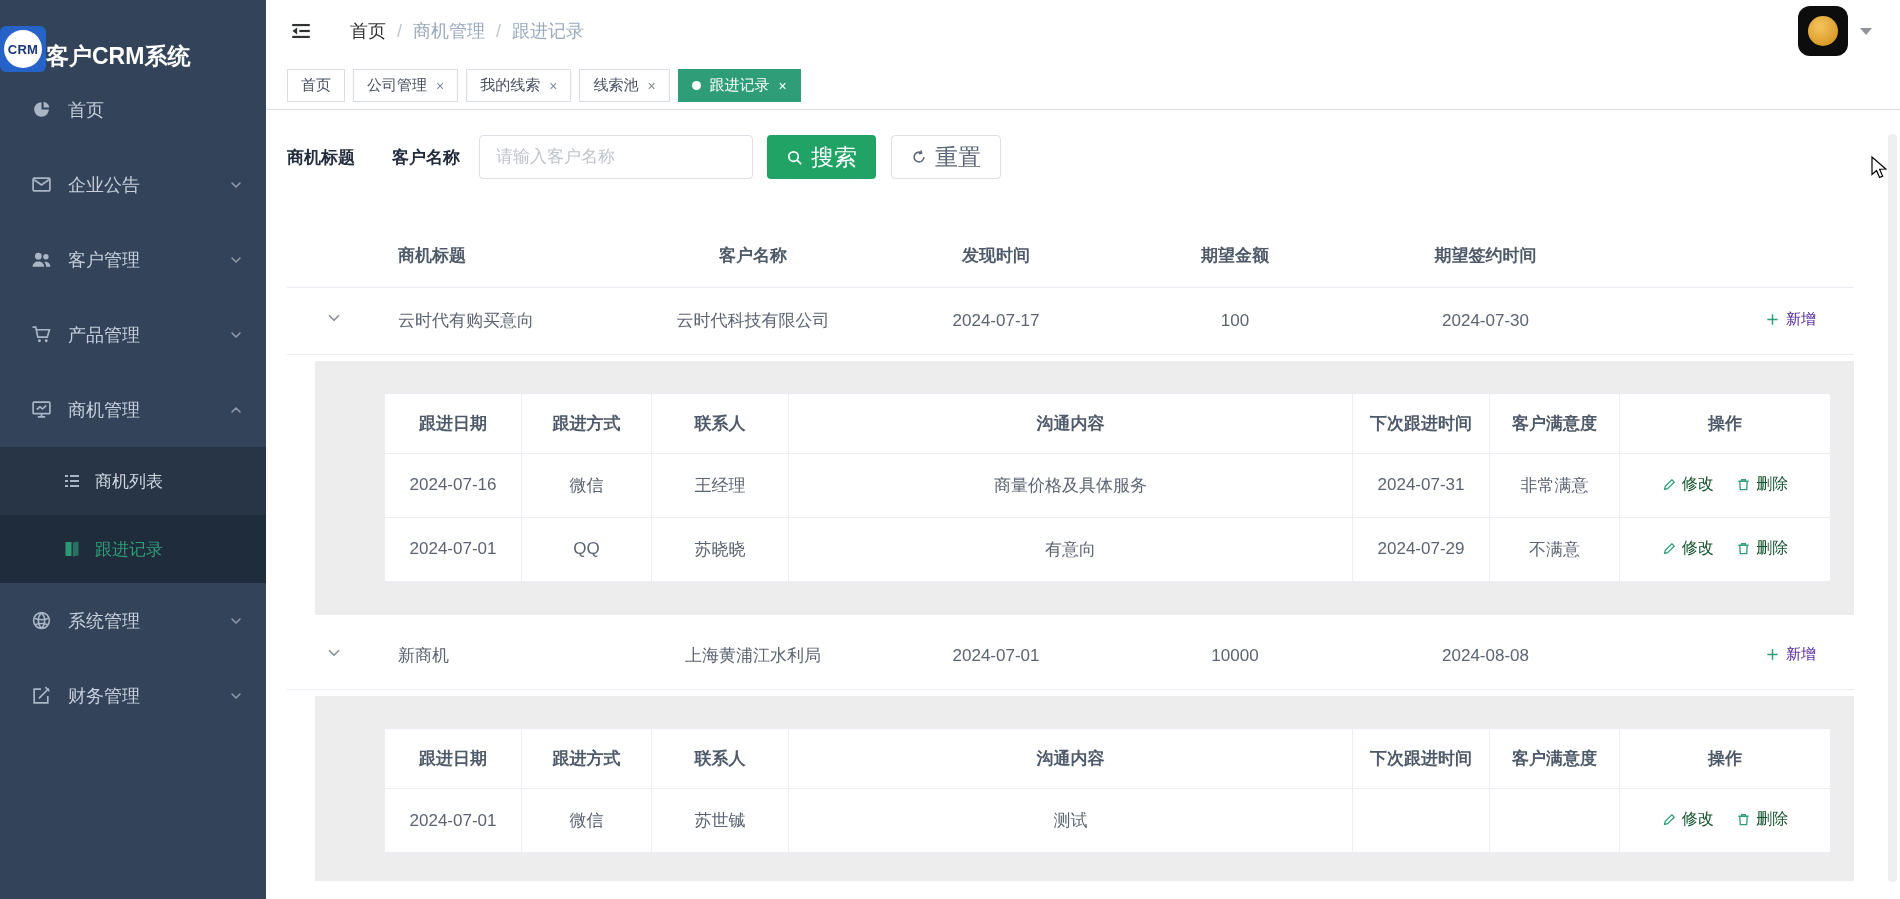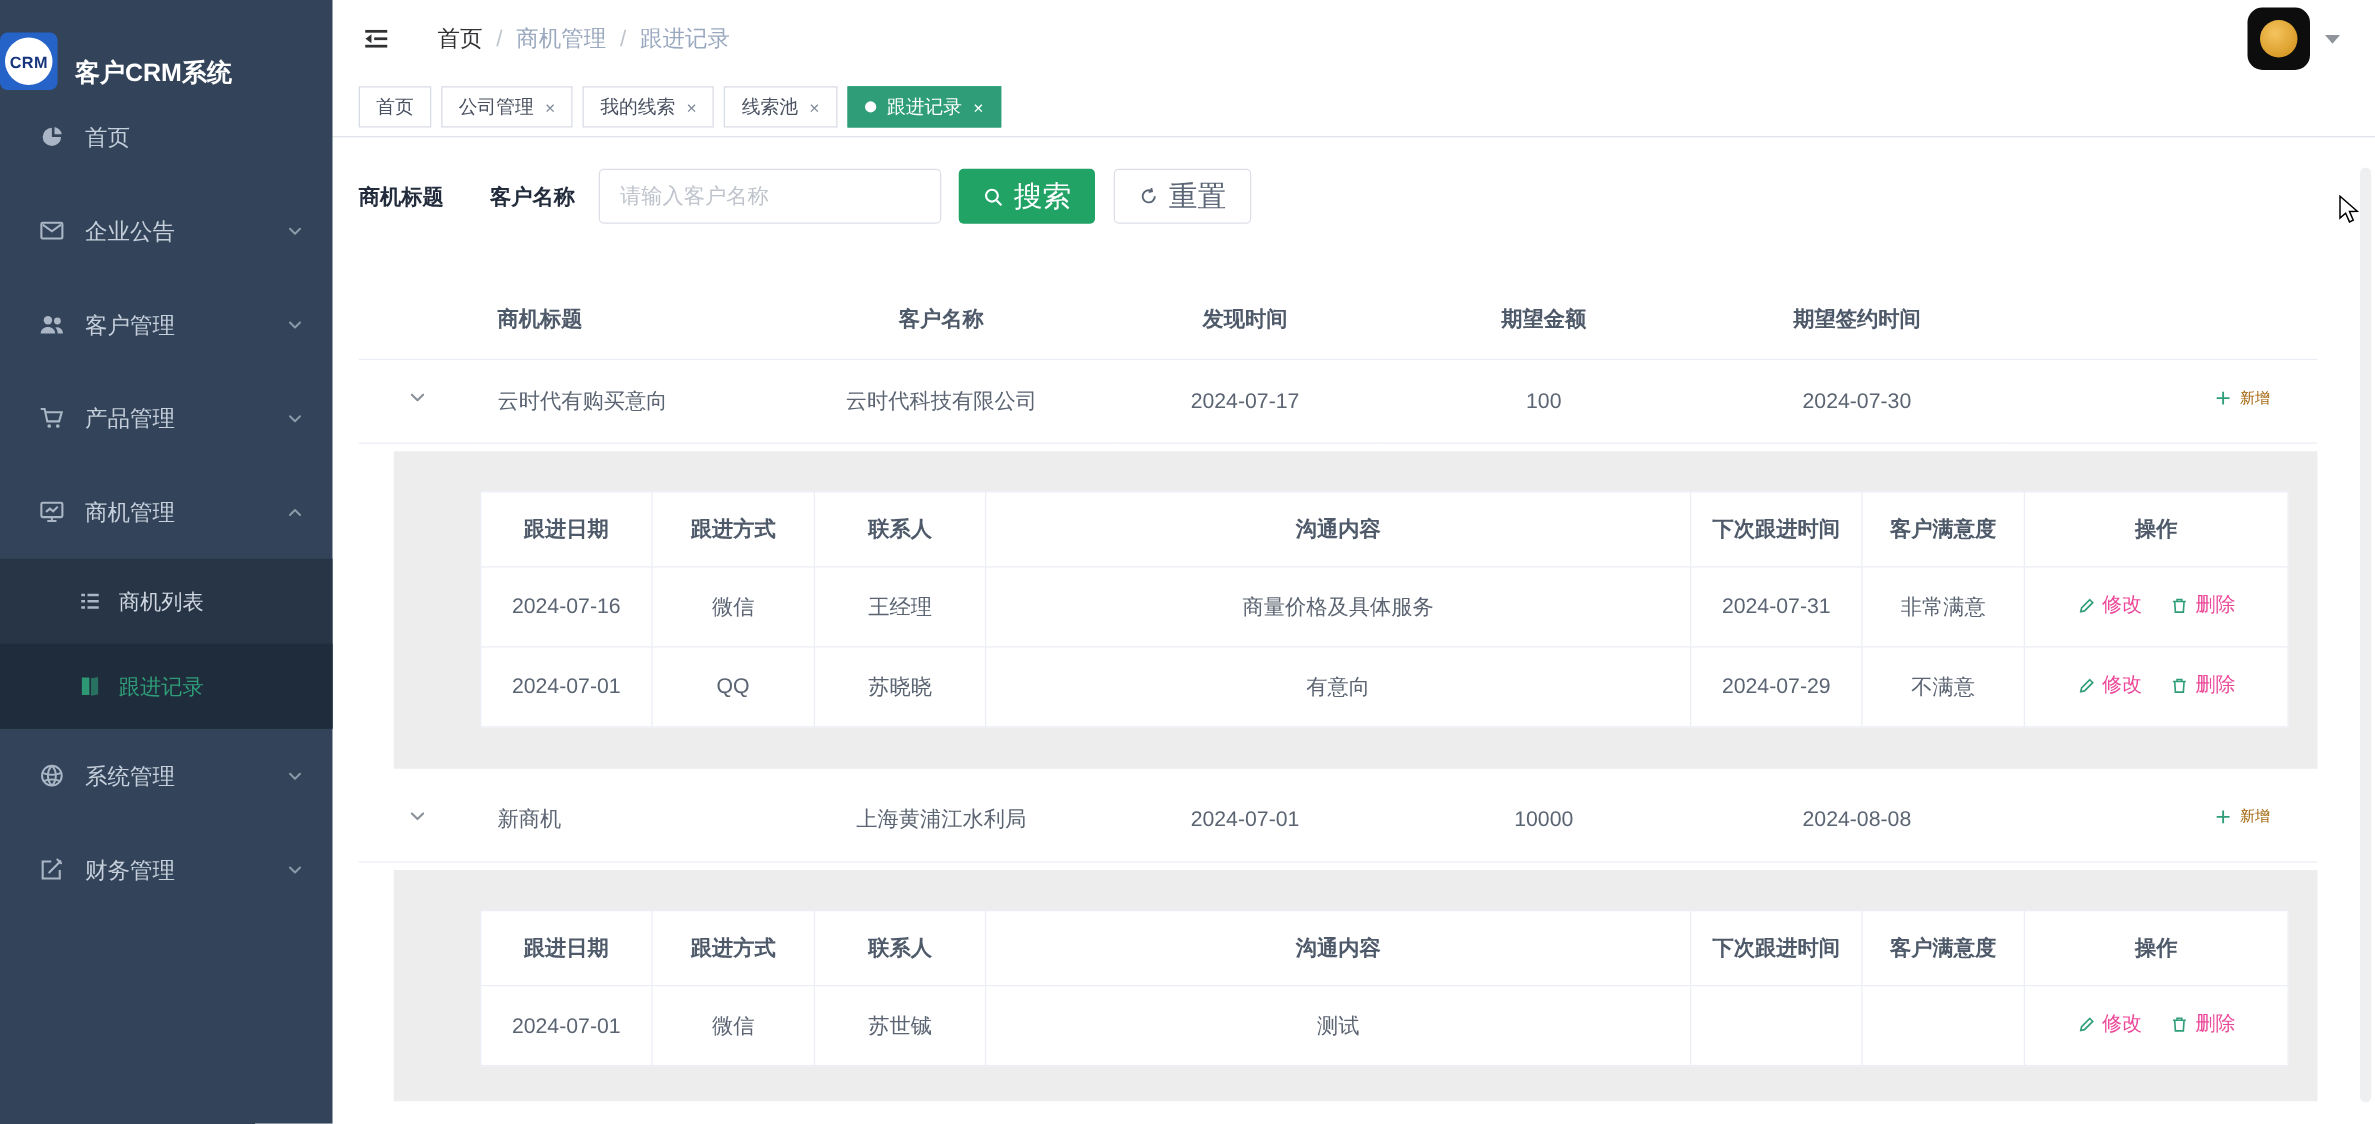--- a/index.html
+++ b/index.html
@@ -4,21 +4,21 @@
 <style>
   *{margin:0;padding:0;box-sizing:border-box}
   html,body{width:1900px;height:899px;overflow:hidden}
   body{font-family:"Liberation Sans","DejaVu Sans",sans-serif;background:#fff;position:relative;color:#303133}
 
   
   .sidebar{position:absolute;left:0;top:0;width:266px;height:899px;background:#33445a;z-index:5}
   .logo-row{display:flex;align-items:flex-end;height:72px;}
   .logo-badge{width:46px;height:46px;border-radius:6px;background:#2563c8;display:flex;align-items:center;justify-content:center}
   .logo-circle{width:38px;height:38px;border-radius:50%;background:#fff;color:#17357d;font-weight:bold;font-size:13px;display:flex;align-items:center;justify-content:center;letter-spacing:.3px}
-  .logo-title{color:#fff;font-size:20px;font-weight:bold;margin-left:14px;white-space:nowrap}
+  .logo-title{color:#fff;font-size:23px;font-weight:bold;white-space:nowrap}
   .menu{margin-top:0}
   .menu-item{height:75px;display:flex;align-items:center;padding:0 22px 0 30px;color:#c6cfdb;font-size:18px;cursor:pointer}
   .mi-icon{width:22px;height:22px;margin-right:16px;flex:none;color:#aab6c5;display:flex;align-items:center;justify-content:center}
   .mi-label{flex:1;white-space:nowrap}
   .mi-arrow{color:#8d99a9;display:flex}
   .submenu{background:#273546}
   .submenu-item{height:68px;display:flex;align-items:center;padding-left:62px;color:#d0d7e0;font-size:17px;cursor:pointer}
   .submenu-item .mi-icon{width:20px;height:20px;margin-right:13px}
   .submenu-item.active{background:#1f2c3c;color:#2f9e78}
   .submenu-item.active .mi-icon{color:#2f9e78}
@@ -56,27 +56,27 @@
 
   
   table{border-collapse:collapse;table-layout:fixed}
   .main-table{width:1567px;margin-top:46px}
   .main-table>thead th{height:62px;font-size:17px;font-weight:bold;color:#4e5969;border-bottom:1px solid #ebeef5;text-align:center;padding:0}
   .main-table>thead th.al{text-align:left;padding-left:17px}
   .group-row td{height:67px;font-size:17px;color:#5b6472;border-bottom:1px solid #ebeef5;text-align:center;padding:0}
   .group-row td.al{text-align:left;padding-left:17px}
   .cell-expand{color:#8a9099}
   .cell-add{text-align:right !important;padding-right:38px !important}
-  .add-link{color:#a16207;font-size:12px;display:inline-flex;align-items:center;gap:6px;cursor:pointer}
+  .add-link{color:#4c1d95;font-size:15px;display:inline-flex;align-items:center;gap:6px;cursor:pointer}
   .expand-td{padding:6px 0 8px 28px;border:none}
   .grey-panel{background:#ededed;padding:32px 24px 33px 69px}
   .sub-table{width:100%;background:#fff}
   .sub-table th{height:60px;font-size:17px;font-weight:bold;color:#4e5969;border:1px solid #ebeef5;text-align:center;padding:0 6px}
   .sub-table td{height:64px;font-size:17px;color:#5b6472;border:1px solid #ebeef5;text-align:center;padding:0 6px}
-  .op-link{color:#ec4899;font-size:16px;display:inline-flex;align-items:center;gap:5px;cursor:pointer;white-space:nowrap}
+  .op-link{color:#14532d;font-size:16px;display:inline-flex;align-items:center;gap:5px;cursor:pointer;white-space:nowrap}
   .op-link + .op-link{margin-left:18px}
 
   .scrollbar{position:absolute;right:3px;top:134px;width:9px;height:748px;background:#edeff1;border-radius:5px}
   .cursor{position:absolute;left:1870px;top:156px;z-index:50;pointer-events:none}
 </style>
 </head>
 <body>
 
 <aside class="sidebar">
   <div class="logo-row">

